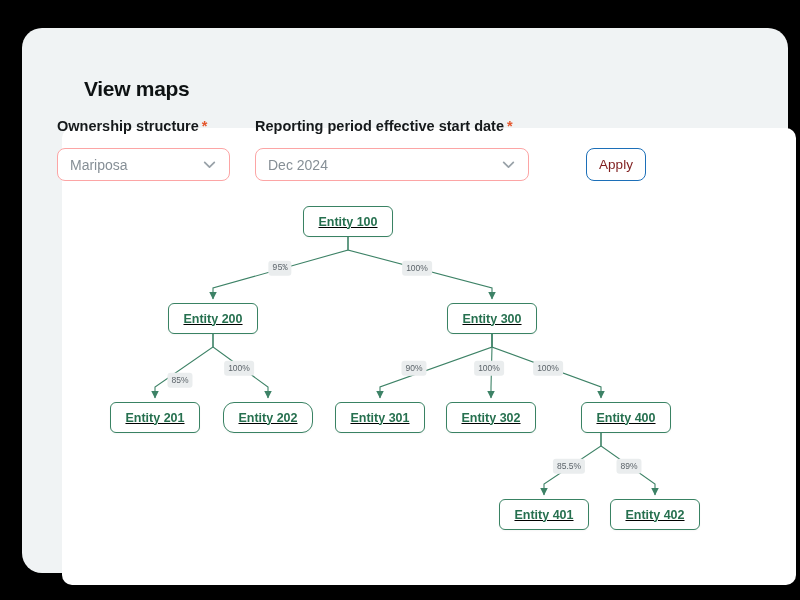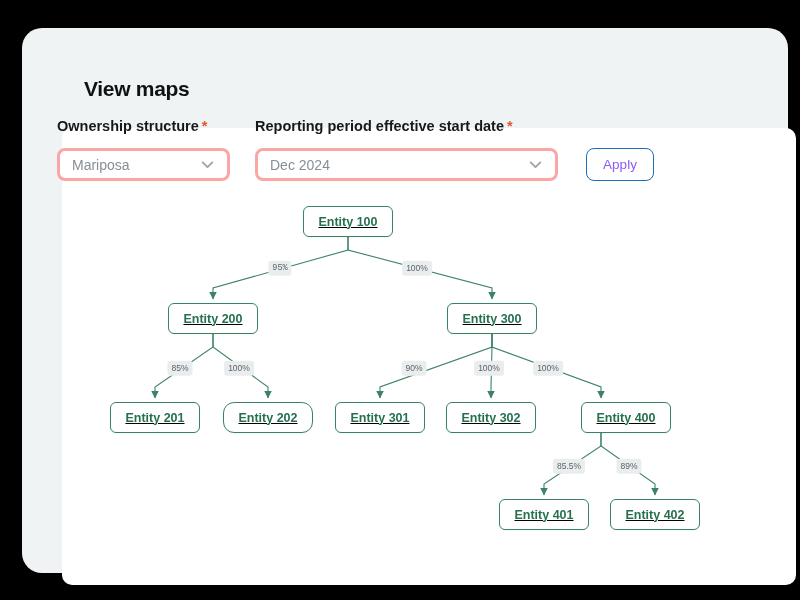--- a/index.html
+++ b/index.html
@@ -6,27 +6,27 @@
   #stage{position:relative;width:800px;height:600px;background:#000;overflow:hidden;
          font-family:"Liberation Sans",sans-serif;}
   .outer-card{position:absolute;left:22px;top:28px;width:766px;height:545px;
               background:#f0f3f4;border-radius:20px;}
   .page-title{position:absolute;left:62px;top:49px;font-size:21px;font-weight:700;
               color:#0e1213;letter-spacing:-0.3px;}
   .inner-card{position:absolute;left:40px;top:100px;width:734px;height:457px;
               background:#ffffff;border-radius:10px;}
   .field-label{position:absolute;top:118px;font-size:14.5px;font-weight:700;color:#15191b;}
   .req{color:#e4572e;font-weight:700;margin-left:3px;}
-  .select{position:absolute;top:148px;height:33px;background:#fff;border:3px solid #fca5a5;
+  .select{position:absolute;top:148px;height:33px;background:#fff;border:1px solid #fca5a5;
           border-radius:8px;display:flex;align-items:center;justify-content:space-between;
           padding:0 12px;box-sizing:border-box;cursor:pointer;}
   .select .val{font-size:14px;color:#868f96;}
   .chev{display:flex;align-items:center;}
-  .apply-btn{position:absolute;left:586px;top:148px;width:68px;height:33px;background:#fff;
-             border:1.5px solid #1c6fb8;border-radius:8px;color:#8b5cf6;font-size:13.5px;
+  .apply-btn{position:absolute;left:586px;top:148px;width:60px;height:33px;background:#fff;
+             border:1.5px solid #1c6fb8;border-radius:8px;color:#7f1d1d;font-size:13.5px;
              font-weight:500;display:flex;align-items:center;justify-content:center;
              cursor:pointer;box-sizing:border-box;font-family:"Liberation Sans",sans-serif;}
   #map-svg{position:absolute;left:0;top:0;width:800px;height:600px;pointer-events:none;}
   .node{position:absolute;width:90px;height:31px;background:#fff;border:1.5px solid #398263;
         border-radius:6px;display:flex;align-items:center;justify-content:center;
         box-sizing:border-box;cursor:pointer;box-shadow:0 1px 2px rgba(0,0,0,0.04);text-decoration:underline;}
   .node span{font-size:12.5px;font-weight:700;color:#26704f;}
   .edge-label{position:absolute;transform:translate(-50%,-50%);background:#eaedee;
               color:#5c646a;font-size:8.5px;line-height:1;padding:3px 4px;border-radius:3px;
               white-space:nowrap;}
@@ -49,21 +49,21 @@
 
   <div class="select" style="left:57px;width:173px;">
     <span class="val">Mariposa</span>
     <span class="chev">
       <svg width="15" height="15" viewBox="0 0 14 14">
           <path d="M2.5 5l4.5 4.5L11.5 5" fill="none" stroke="#98a1a8" stroke-width="1.6" stroke-linecap="round" stroke-linejoin="round"></path>
         </svg>
     </span>
   </div>
 
-  <div class="select" style="left:255px;width:303px;">
+  <div class="select" style="left:255px;width:274px;">
     <span class="val">Dec 2024</span>
     <span class="chev">
       <svg width="15" height="15" viewBox="0 0 14 14">
           <path d="M2.5 5l4.5 4.5L11.5 5" fill="none" stroke="#98a1a8" stroke-width="1.6" stroke-linecap="round" stroke-linejoin="round"></path>
         </svg>
     </span>
   </div>
 
   <button class="apply-btn">Apply</button>
 
@@ -114,21 +114,21 @@
       <div class="node" style="left: 499px; top: 499px;">
         <span>Entity 401</span>
       </div>
       <div class="node" style="left: 610px; top: 499px;">
         <span>Entity 402</span>
       </div>
     </div>
   <div id="labels-layer">
       <div class="edge-label" style="left: 280px; top: 268px; font-family: Liberation Mono, monospace;">95%</div>
       <div class="edge-label" style="left: 417px; top: 268px;">100%</div>
-      <div class="edge-label" style="left: 180px; top: 368px;">85%</div>
+      <div class="edge-label" style="left: 180px; top: 380px;">85%</div>
       <div class="edge-label" style="left: 239px; top: 368px;">100%</div>
       <div class="edge-label" style="left: 414px; top: 368px;">90%</div>
       <div class="edge-label" style="left: 489px; top: 368px;">100%</div>
       <div class="edge-label" style="left: 548px; top: 368px;">100%</div>
       <div class="edge-label" style="left: 569px; top: 466px; text-align: center;">85.5%</div>
       <div class="edge-label" style="left: 629px; top: 466px;">89%</div>
     </div>
 </div>
 
 </body></html>

